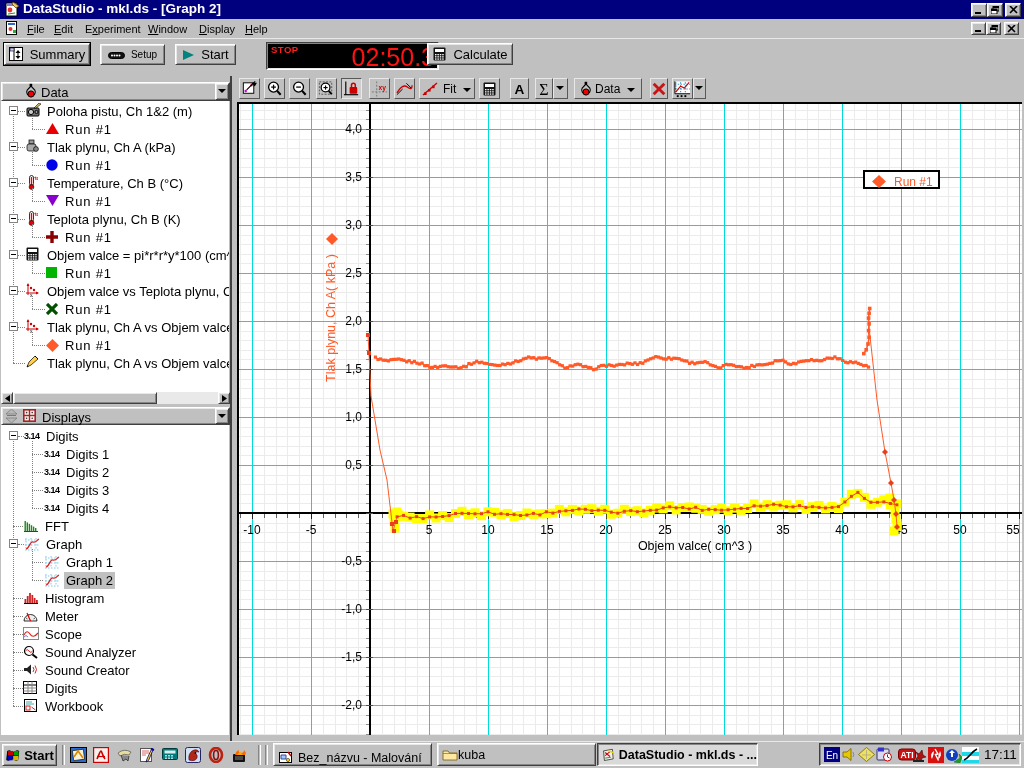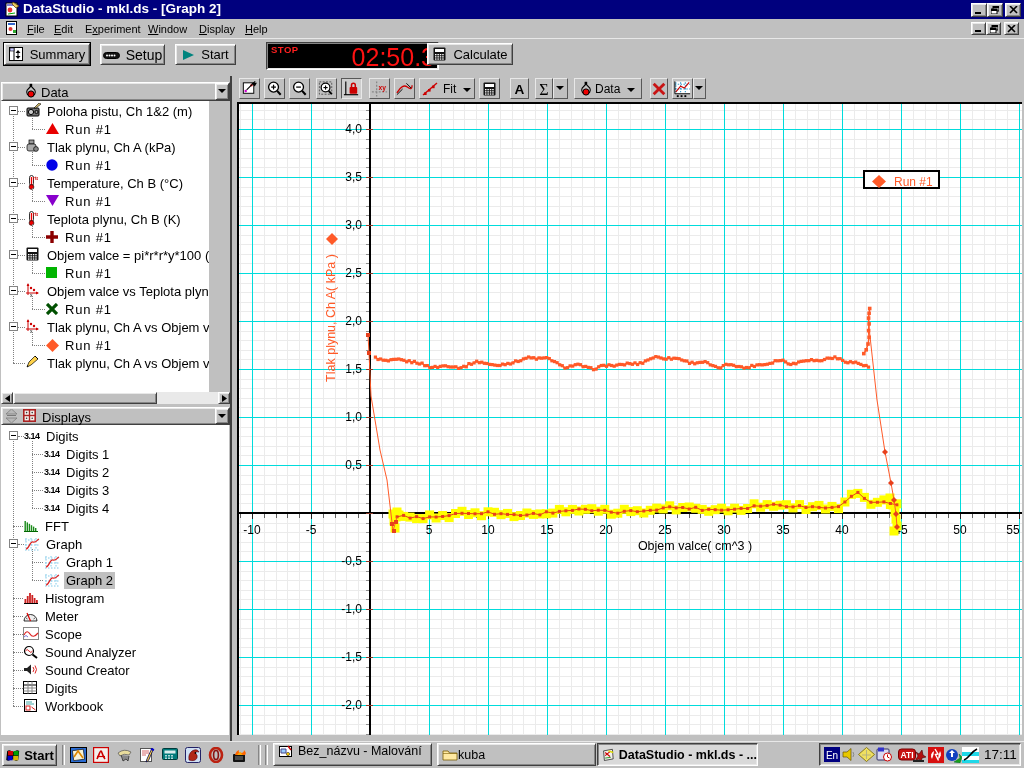--- a/index.html
+++ b/index.html
@@ -85,21 +85,21 @@
     <span style="font-size:13px;">Summary</span>
   </div>
 <div class="abs raised" style="left:100px;top:44px;width:65px;height:21px;display:flex;align-items:center;justify-content:center;gap:6px;">
     <svg width="17" height="10" viewBox="0 0 17 10" style="">
       <rect x="0.5" y="2.5" width="16" height="6" rx="3" fill="#111" stroke="#000"></rect>
       <circle cx="4" cy="5.5" r="1" fill="#fff"></circle>
       <circle cx="6.5" cy="5.5" r="1" fill="#fff"></circle>
       <circle cx="9" cy="5.5" r="1" fill="#fff"></circle>
       <circle cx="11.5" cy="5.5" r="1" fill="#fff"></circle>
     </svg>
-    <span style="font-size:14px;">Setup</span>
+    <span style="font-size:10px;">Setup</span>
   </div>
 <div class="abs raised" style="left:175px;top:44px;width:61px;height:21px;display:flex;align-items:center;justify-content:center;gap:6px;">
     <svg width="13" height="12" viewBox="0 0 13 12" style="">
       <polygon points="1,1 12,6 1,11" fill="#00847e"></polygon>
     </svg>
     <span style="font-size:13px;">Start</span>
   </div>
 <div class="abs sunken" style="left:266px;top:42px;width:173px;height:28px;background:#000;">
     <span style="position:absolute;left:4px;top:1px;color:#ff2020;font-size:9.5px;font-weight:bold;letter-spacing:.5px;">STOP</span>
     <span style="position:absolute;right:3px;top:2px;color:#ff1212;font-size:25px;line-height:24px;">02:50.3</span>
@@ -277,21 +277,21 @@
       <rect x="4.6" y="0.8" width="2.6" height="2.6" fill="#000"></rect>
       <path d="M6 3 L2.2 7 a4.3 4.3 0 1 0 7.6 0 Z" fill="none" stroke="#000" stroke-width="1.1"></path>
       <circle cx="6" cy="11" r="3.1" fill="#e00" stroke="#000" stroke-width="1"></circle>
     </svg></div>
 <div class="abs" style="left:41px;top:85px;font-size:13px;">Data</div>
 <div class="abs raised" style="left:215px;top:83px;width:14px;height:17px;display:flex;align-items:center;justify-content:center;">
     <svg width="9" height="5" viewBox="0 0 9 5" style="">
       <polygon points="0,0 8,0 4,4" fill="#000"></polygon>
     </svg>
   </div>
-<div class="abs" style="left:1px;top:101px;width:208px;height:291px;background:#fff;overflow:hidden;" id="datatree">
+<div class="abs" style="left:1px;top:101px;width:228px;height:291px;background:#fff;overflow:hidden;" id="datatree">
 <div class="abs" style="left:12px;top:10px;height:252px;border-left:1px dotted #808080;"></div>
     <div class="abs" style="left:17px;top:10px;width:7px;border-top:1px dotted #808080;"></div>
     <div class="abs" style="left:8px;top:5px;width:9px;height:9px;background:#fff;border:1px solid #848484;">
       <div class="abs" style="left:1px;top:3px;width:5px;height:1px;background:#000;"></div>
     </div>
     <div class="abs" style="left:24px;top:2px;"><svg width="17" height="14" viewBox="0 0 17 14" style="">
         <rect x="2" y="5" width="12" height="8" rx="1" fill="#777" stroke="#000"></rect>
         <circle cx="6" cy="9" r="2.6" fill="#ccc" stroke="#000"></circle>
         <circle cx="11.5" cy="9" r="1.6" fill="#999" stroke="#000"></circle>
         <path d="M9 5 L14 0 l2 1 -5 4z" fill="#d8c070" stroke="#000" stroke-width=".6"></path>
@@ -1387,21 +1387,21 @@
       <rect x="2" y="7" width="12" height="8" rx="1" fill="#111"></rect>
       <path d="M4 8 q1-4 4-5 q-1 3 2 3 q3 0 3-3 q3 3 1 5z" fill="#f60"></path>
       <path d="M6 8 q2-3 4-3 q0 2 2 3z" fill="#fa0"></path>
       <g stroke="#fff" stroke-width=".5">
         <line x1="4" y1="10" x2="12" y2="10"></line>
         <line x1="4" y1="12" x2="12" y2="12"></line>
       </g>
     </svg></div>
 <div class="abs" style="left:258px;top:745px;width:3px;height:20px;border-left:1px solid #868686;border-right:1px solid #fff;"></div>
 <div class="abs" style="left:265px;top:745px;width:3px;height:20px;border-left:1px solid #868686;border-right:1px solid #fff;"></div>
-<div class="abs raised" style="left:273px;top:743px;width:159px;height:23px;background:#c0c0c0;display:flex;align-items:flex-start;padding-left:4px;gap:4px;overflow:hidden;">
+<div class="abs raised" style="left:273px;top:743px;width:159px;height:23px;background:#c0c0c0;display:flex;align-items:flex-end;padding-left:4px;gap:4px;overflow:hidden;">
     <svg width="16" height="15" viewBox="0 0 16 15" style="">
       <rect x="1.5" y="2.5" width="12" height="10" fill="#fff" stroke="#000"></rect>
       <path d="M3 5 h5 v4 h-5 z" fill="#9cf" stroke="#448"></path>
       <path d="M10 2 l3 4" stroke="#c00" stroke-width="1.4"></path>
       <circle cx="10" cy="10" r="1.6" fill="#fc0" stroke="#000" stroke-width=".5"></circle>
     </svg>
     <span style="font-size:12.5px;white-space:nowrap;">Bez_názvu - Malování</span>
   </div>
 <div class="abs raised" style="left:437px;top:743px;width:159px;height:23px;background:#c0c0c0;display:flex;align-items:center;padding-left:4px;gap:0;overflow:hidden;">
     <svg width="16" height="13" viewBox="0 0 16 13" style="">

